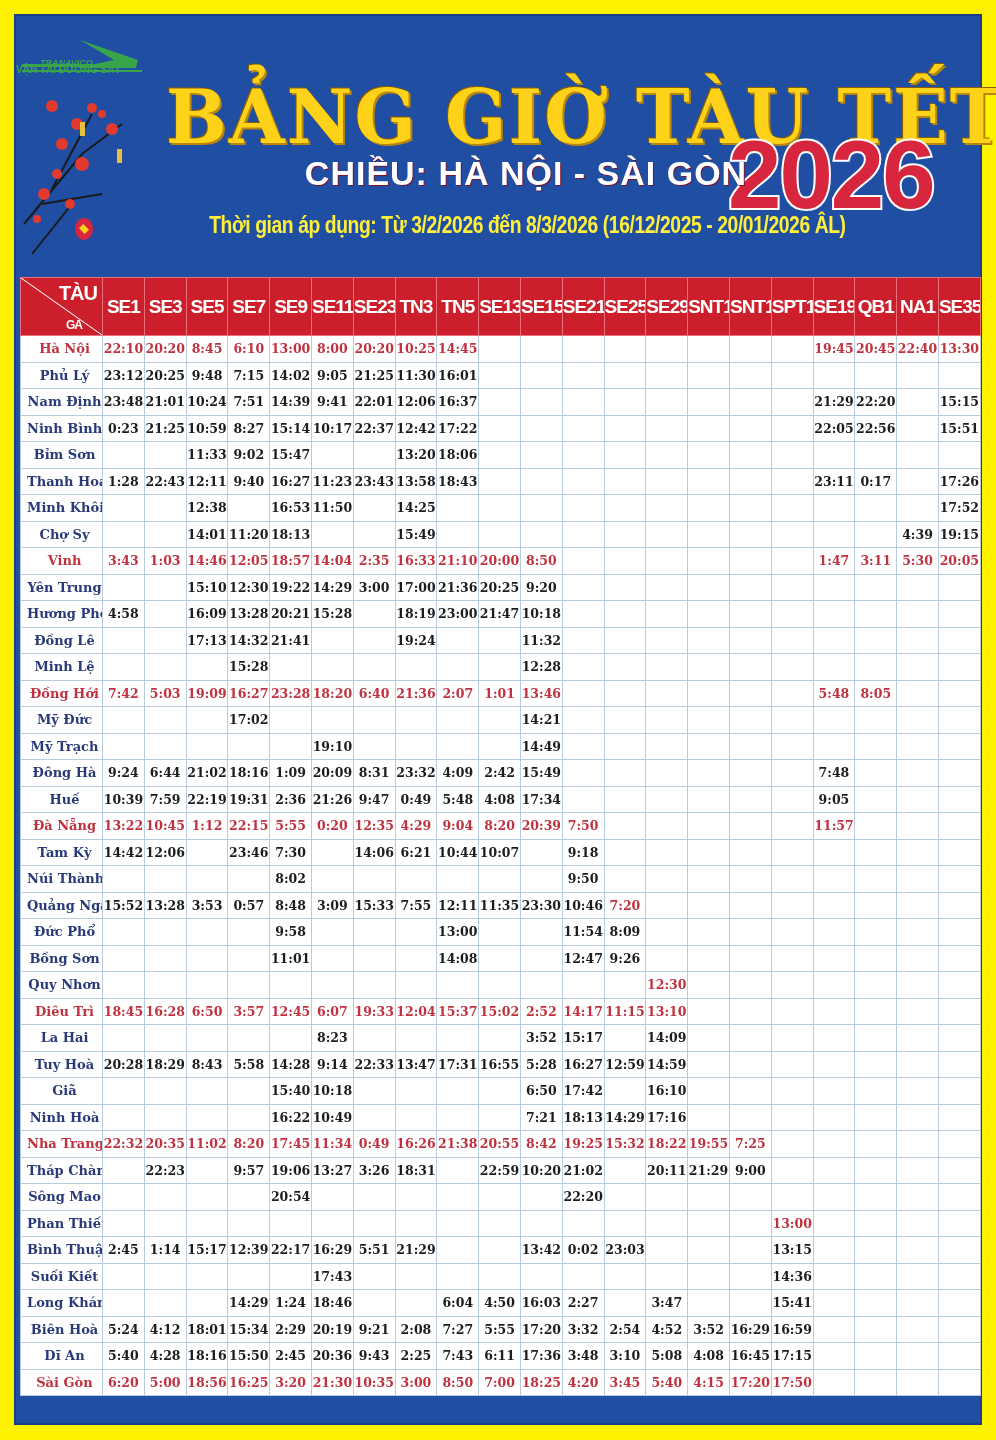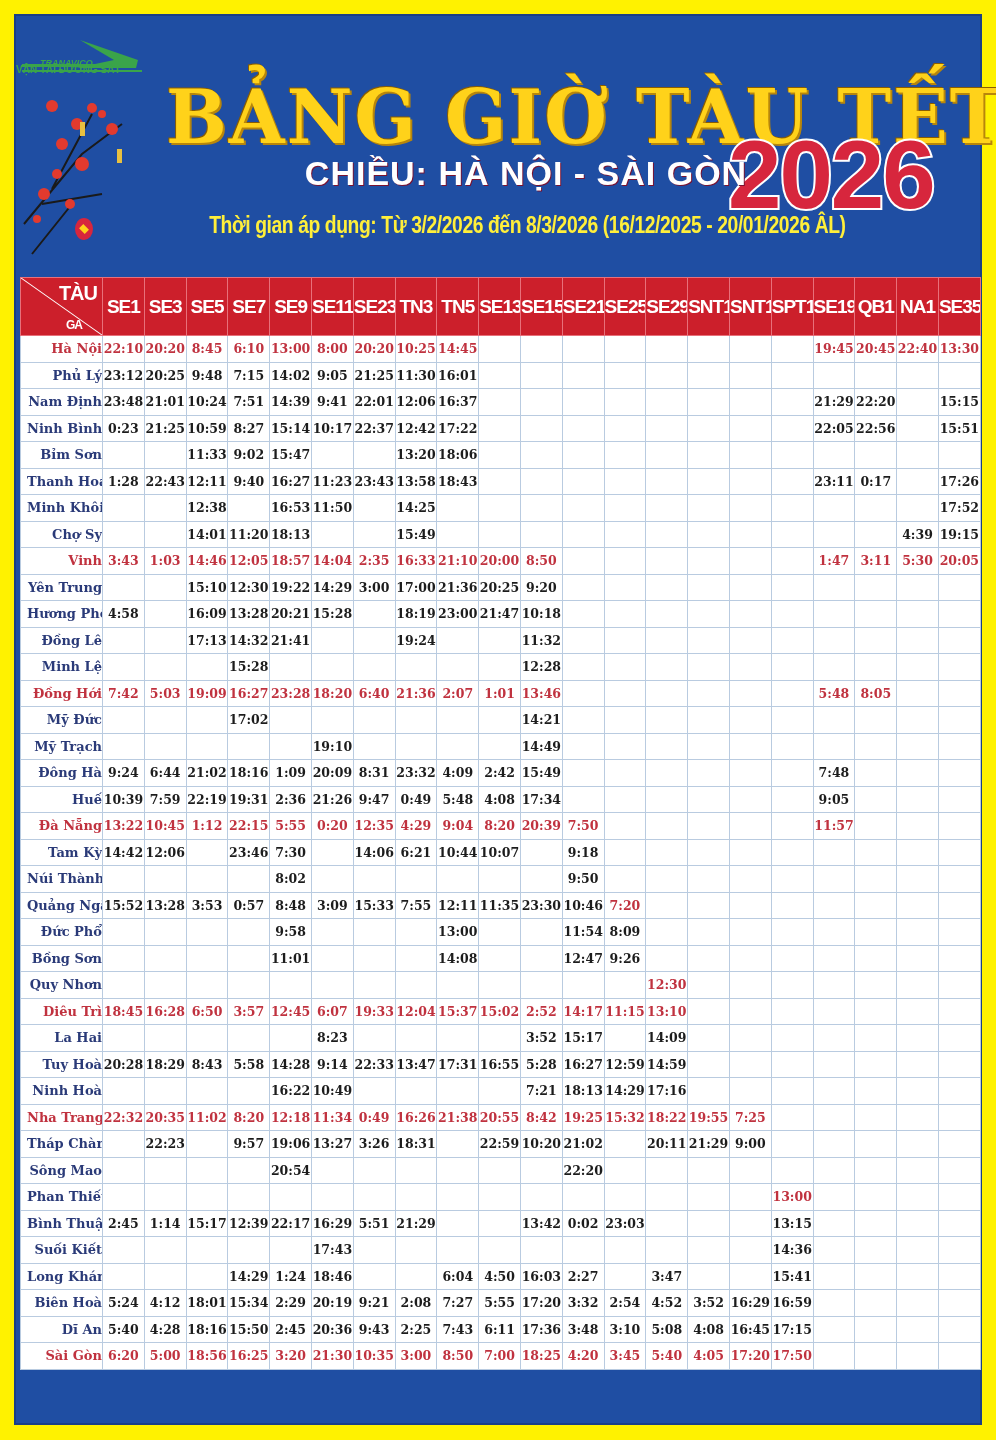--- a/index.html
+++ b/index.html
@@ -74,21 +74,21 @@
     font-size: 19px; border: 1px solid #e8707a;
     letter-spacing: -1px;
   }
   th.corner { position: relative; padding: 0; }
   .corner-diag {
     position: absolute; left: 0; top: 0; width: 100%; height: 100%;
   }
   .corner-tau { position: absolute; right: 5px; top: 4px; font-size: 20px; }
   .corner-ga { position: absolute; left: 12px; bottom: 3px; font-size: 12px; margin-left: 33px; }
   td.station {
-    text-align: right; padding-left: 6px; color: #2a3a78;
+    text-align: center; padding-left: 6px; color: #2a3a78;
     font-size: 13px;
   }
   tr.major td { color: #c0323f; }
   tr.major td.station { color: #c0323f; }
   td.hl { color: #c0323f; }
 </style>
 </head>
 <body>
 
 <div class="poster">
@@ -850,20 +850,44 @@
           <td>14:59</td>
           <td></td>
           <td></td>
           <td></td>
           <td></td>
           <td></td>
           <td></td>
           <td></td>
         </tr>
         <tr>
+          <td class="station">Giã</td>
+          <td></td>
+          <td></td>
+          <td></td>
+          <td></td>
+          <td>15:40</td>
+          <td>10:18</td>
+          <td></td>
+          <td></td>
+          <td></td>
+          <td></td>
+          <td>6:50</td>
+          <td>17:42</td>
+          <td></td>
+          <td>16:10</td>
+          <td></td>
+          <td></td>
+          <td></td>
+          <td></td>
+          <td></td>
+          <td></td>
+          <td></td>
+        </tr>
+        <tr>
           <td class="station">Ninh Hoà</td>
           <td></td>
           <td></td>
           <td></td>
           <td></td>
           <td>16:22</td>
           <td>10:49</td>
           <td></td>
           <td></td>
           <td></td>
@@ -879,21 +903,21 @@
           <td></td>
           <td></td>
           <td></td>
         </tr>
         <tr class="major">
           <td class="station">Nha Trang</td>
           <td>22:32</td>
           <td>20:35</td>
           <td>11:02</td>
           <td>8:20</td>
-          <td>12:18</td>
+          <td>17:45</td>
           <td>11:34</td>
           <td>0:49</td>
           <td>16:26</td>
           <td>21:38</td>
           <td>20:55</td>
           <td>8:42</td>
           <td>19:25</td>
           <td>15:32</td>
           <td>18:22</td>
           <td>19:55</td>
@@ -1105,21 +1129,21 @@
           <td>3:20</td>
           <td>21:30</td>
           <td>10:35</td>
           <td>3:00</td>
           <td>8:50</td>
           <td>7:00</td>
           <td>18:25</td>
           <td>4:20</td>
           <td>3:45</td>
           <td>5:40</td>
-          <td>4:05</td>
+          <td>4:15</td>
           <td>17:20</td>
           <td>17:50</td>
           <td></td>
           <td></td>
           <td></td>
           <td></td>
         </tr>
       </tbody>
   </table>
 </div>

